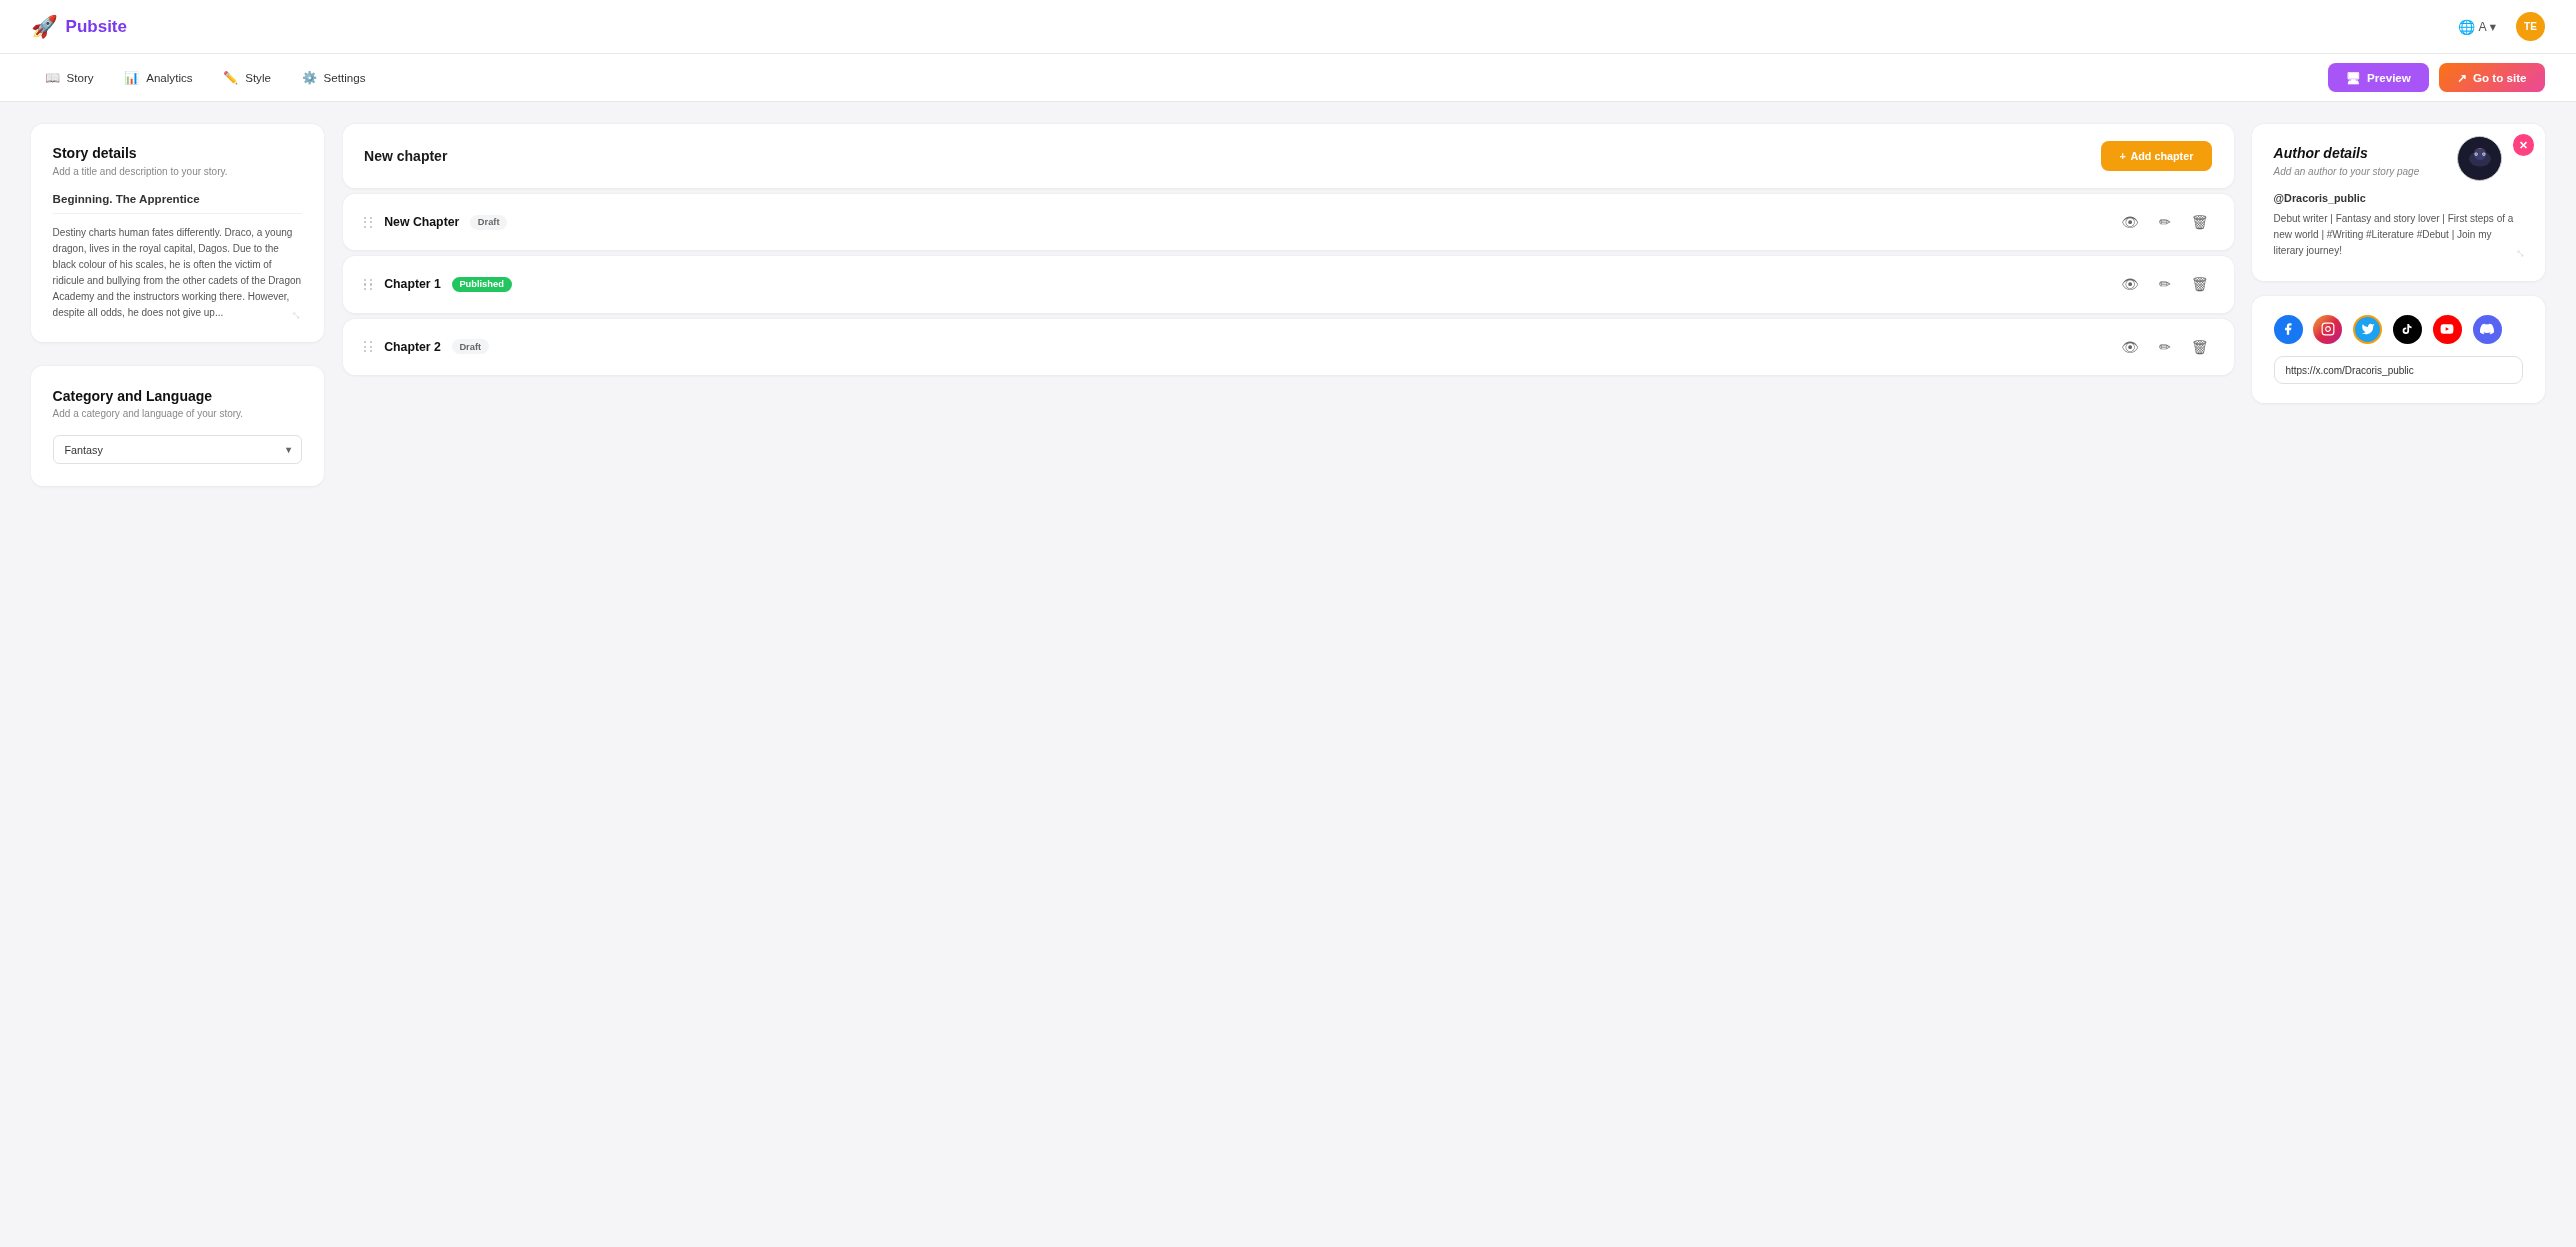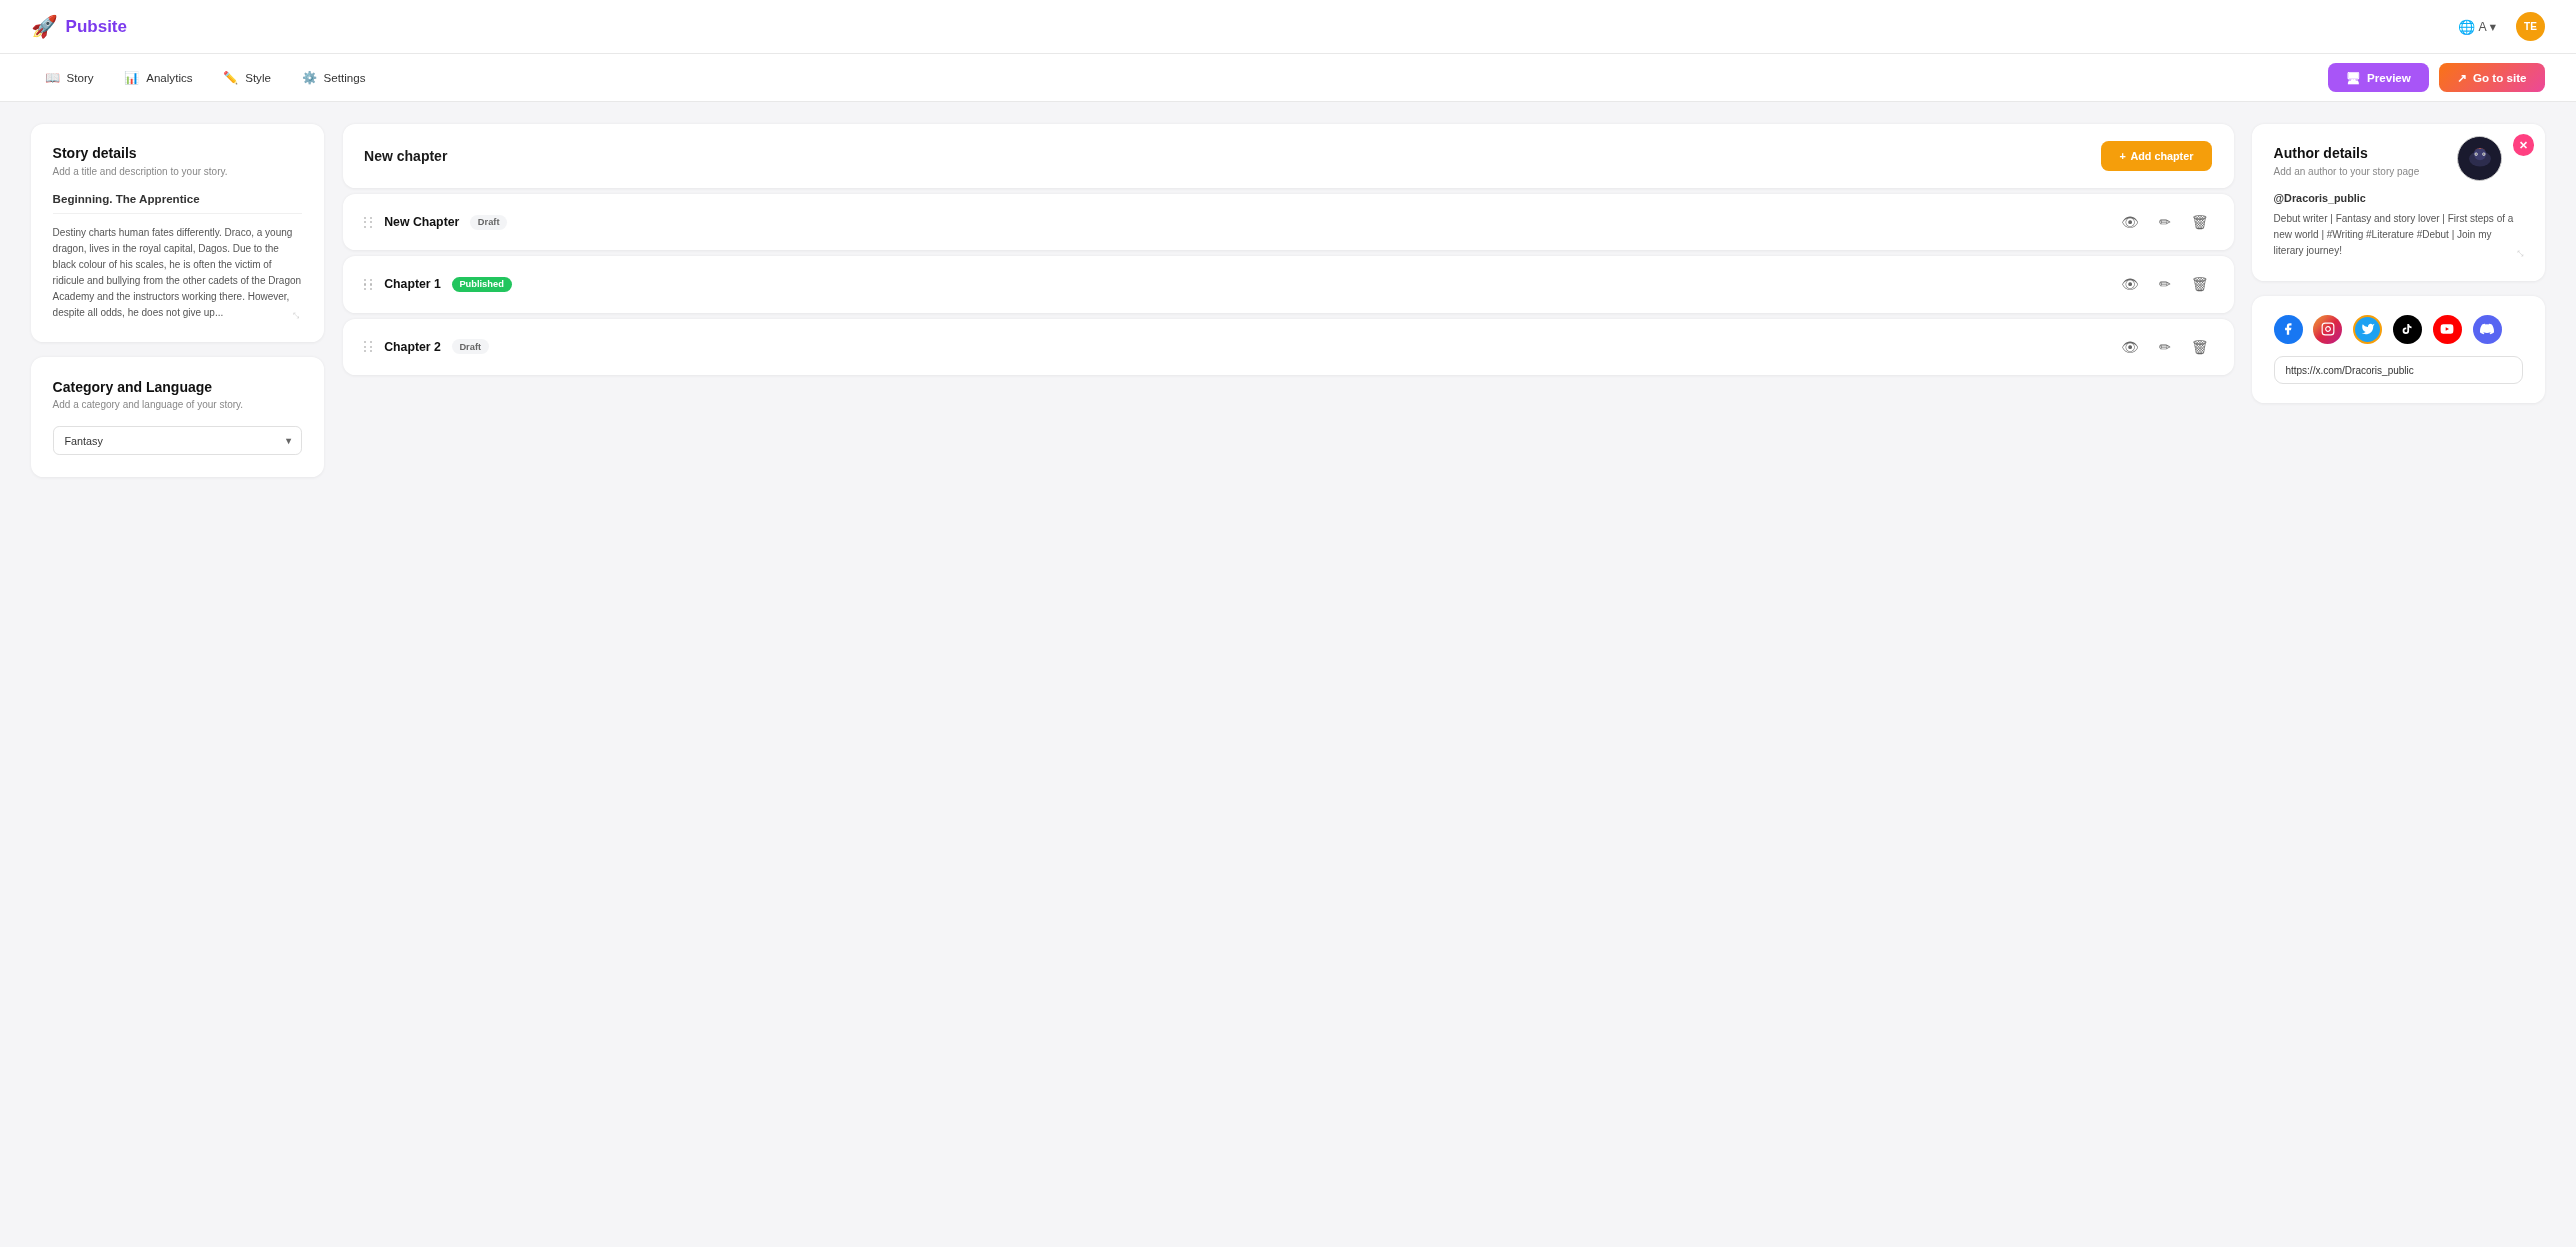--- a/index.html
+++ b/index.html
@@ -154,21 +154,21 @@
     .card-subtitle {
       font-size: 10px;
       color: #888;
       margin-bottom: 15.4px;
     }
 
     
     .left-col {
       display: flex;
       flex-direction: column;
-      gap: 15px;
+      gap: 24px;
     }
 
     .story-title-text {
       font-size: 11.6px;
       font-weight: 600;
       color: #333;
       margin-bottom: 10.8px;
       padding-bottom: 7.7px;
       border-bottom: 0.8px solid #f0f0f0;
     }
@@ -565,21 +565,21 @@
         <button class="chapter-action" title="Edit">✏</button>
         <button class="chapter-action" title="Delete">🗑</button>
       </div>
     </div>
 
   </div>
 
   <div class="right-col">
 
     <div class="author-card">
-      <div style="margin-bottom:10px;">
+      <div style="margin-bottom:10px;font-style:italic;">
         <div class="card-title">Author details</div>
         <div class="card-subtitle">Add an author to your story page</div>
       </div>
 
       <div style="position:absolute; top:12.3px; right:43px; width:45px; height:45px; border-radius:50%; background:#1a1a2e; border:1.5px solid #ccc; display:flex; align-items:center; justify-content:center; overflow:hidden;">
         <svg width="42" height="42" viewBox="0 0 54 54" xmlns="http://www.w3.org/2000/svg">
           <circle cx="27" cy="27" r="27" fill="#1a1a2e"></circle>
           <ellipse cx="27" cy="28" rx="14" ry="10" fill="#2d2d4e"></ellipse>
           <circle cx="27" cy="22" r="8" fill="#3d3d6e"></circle>
           <path d="M19 18 Q27 10 35 18 Q31 14 27 15 Q23 14 19 18Z" fill="#ff6b35"></path>

